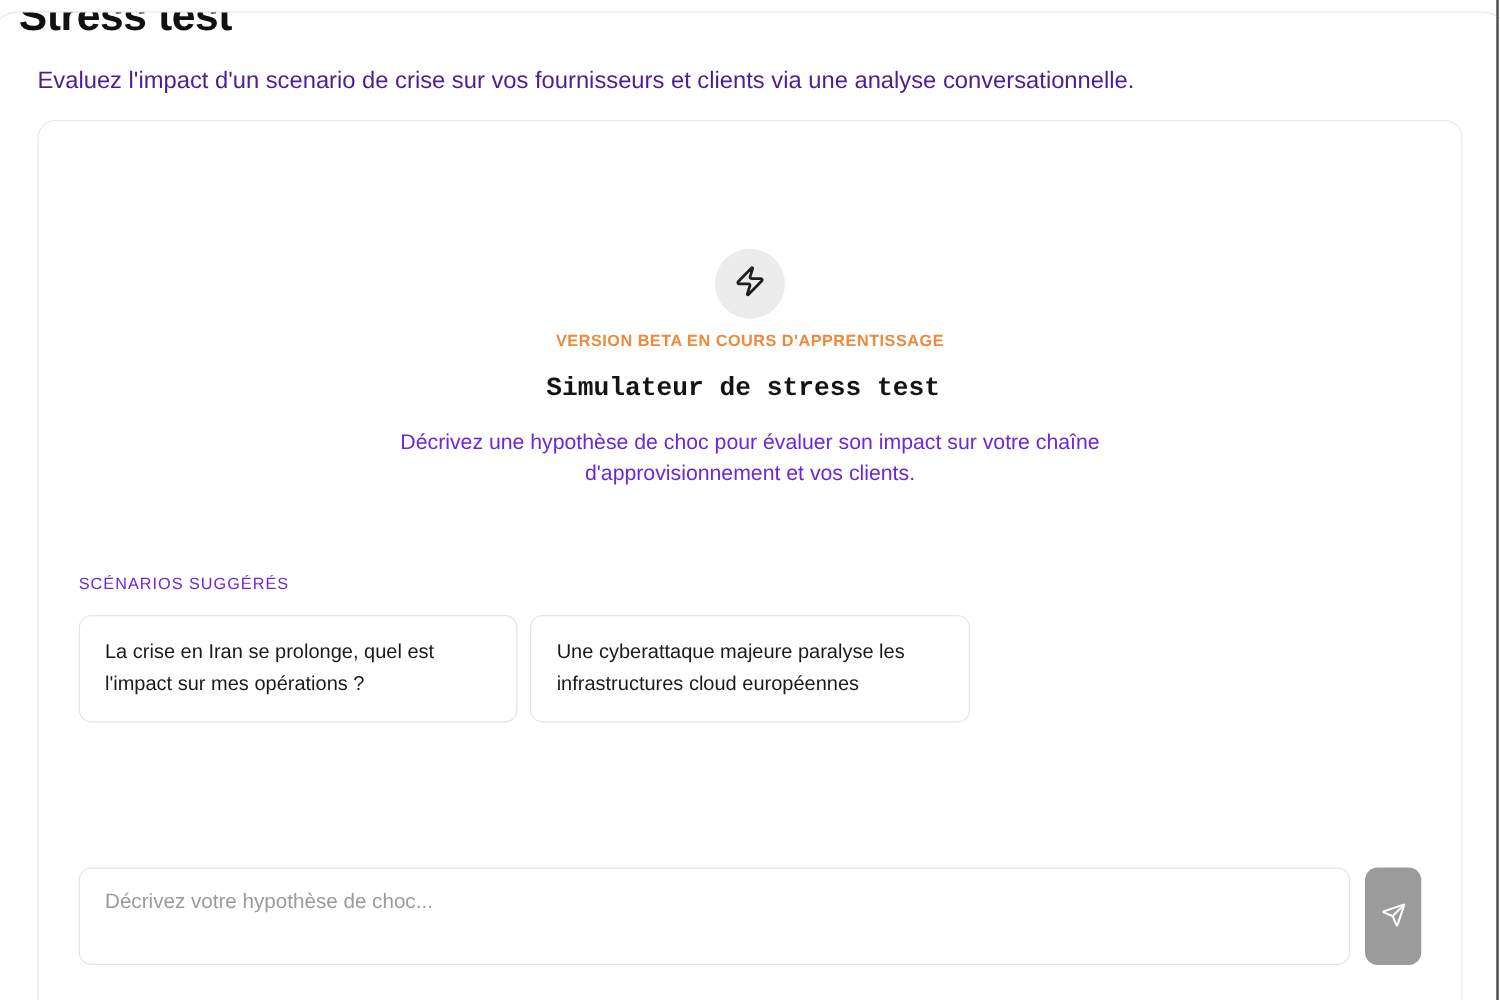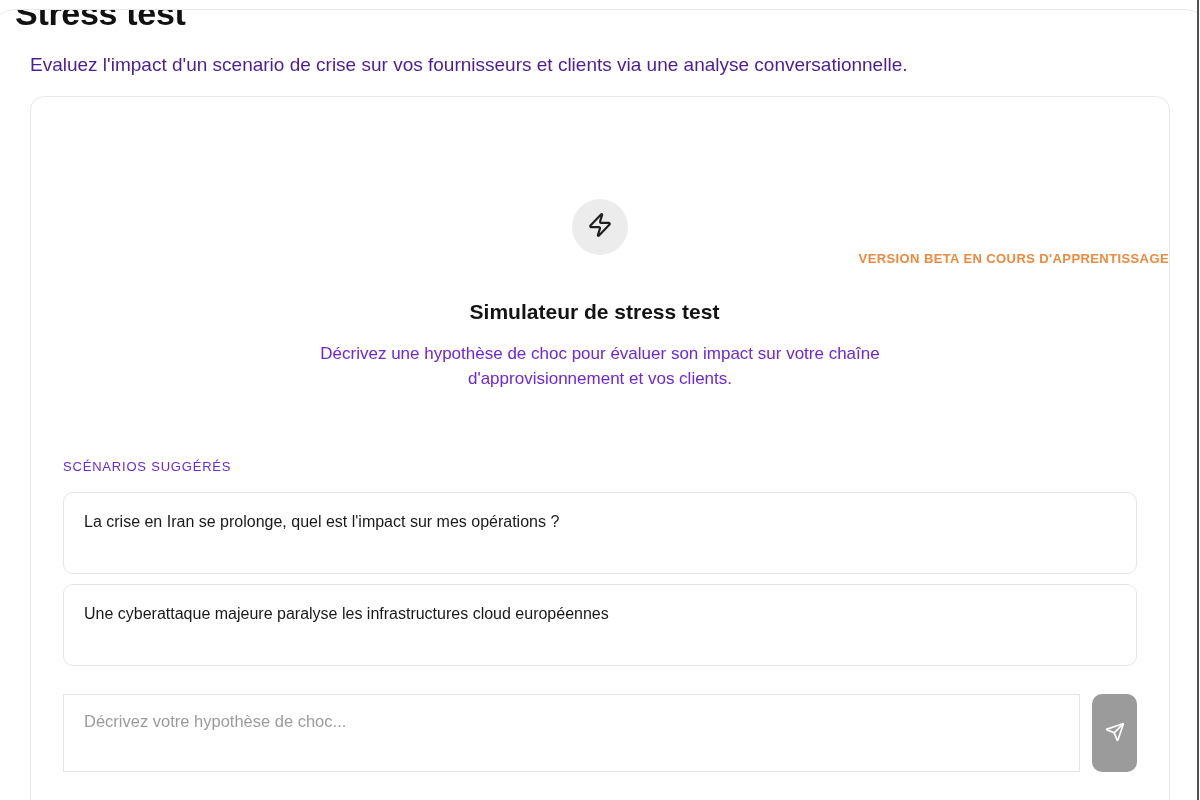--- a/index.html
+++ b/index.html
@@ -26,42 +26,42 @@
   
   .main-card { position:absolute; top:96px; left:30px; width:1140px; height:780px;
     background:#ffffff; border:1px solid #e9e9e9; border-radius:14px; z-index:2; }
 
   .beta-circle { position:absolute; top:102px; left:50%; margin-left:-28px;
     width:56px; height:56px; border-radius:50%;
     background:var(--circle-gray, #ececec);
     display:flex; align-items:center; justify-content:center; }
   .beta-circle svg { width:26px; height:26px; }
 
-  .beta-label { position:absolute; top:154px; left:0; right:0; text-align:right;
+  .beta-label { position:absolute; top:168px; left:0; right:0; text-align:center;
     font-size:13px; line-height:16px; font-weight:700; letter-spacing:0.4px;
     color:var(--accent-orange, #ed8a3d); }
 
   .sim-title { position:absolute; top:202px; left:0; right:11px; text-align:center;
-    font-size:21px; line-height:26px; font-weight:700; color:#141414; }
+    font-size:21px; line-height:26px; font-weight:700; color:#141414;font-family:Liberation Mono, monospace; }
 
   .sim-desc { position:absolute; top:244px; left:50%; width:580px; margin-left:-290px;
     text-align:center; font-size:17px; line-height:25px; color:#6d28d9; }
 
   .scenarios-label { position:absolute; top:362px; left:32px;
     font-size:13px; line-height:16px; color:#6d28d9; letter-spacing:0.8px; }
 
   .scenarios-grid { position:absolute; top:395px; left:32px; right:32px;
-    display:grid; grid-template-columns:1fr; gap:10px; }
+    display:grid; grid-template-columns:1fr 1fr 1fr; gap:10px; }
   .scenario-card { min-height:82px; background:#ffffff; border:1px solid #e5e5e5;
     border-radius:10px; padding:16px 20px; font-size:16px; line-height:26px;
     color:#1a1a1a; cursor:pointer; }
 
   .composer { position:absolute; top:597px; left:32px; right:32px;
     display:flex; gap:12px; height:78px; }
-  .composer textarea { flex:1; height:78px; border:1px solid #e5e5e5; border-radius:0;
+  .composer textarea { flex:1; height:78px; border:1px solid #e5e5e5; border-radius:10px;
     padding:14px 20px; font-size:16.5px; line-height:24px; color:#333333;
     font-family:"Liberation Sans", sans-serif; resize:none; outline:none; background:#ffffff; }
   .composer textarea::placeholder { color:#9b9b9b; }
   .send-button { width:45px; height:78px; border:none; border-radius:10px;
     background:var(--send-gray, #9b9b9b); cursor:pointer;
     display:flex; align-items:center; justify-content:center; }
   .send-button svg { width:20px; height:20px; }
 </style>
 </head>
 <body>

